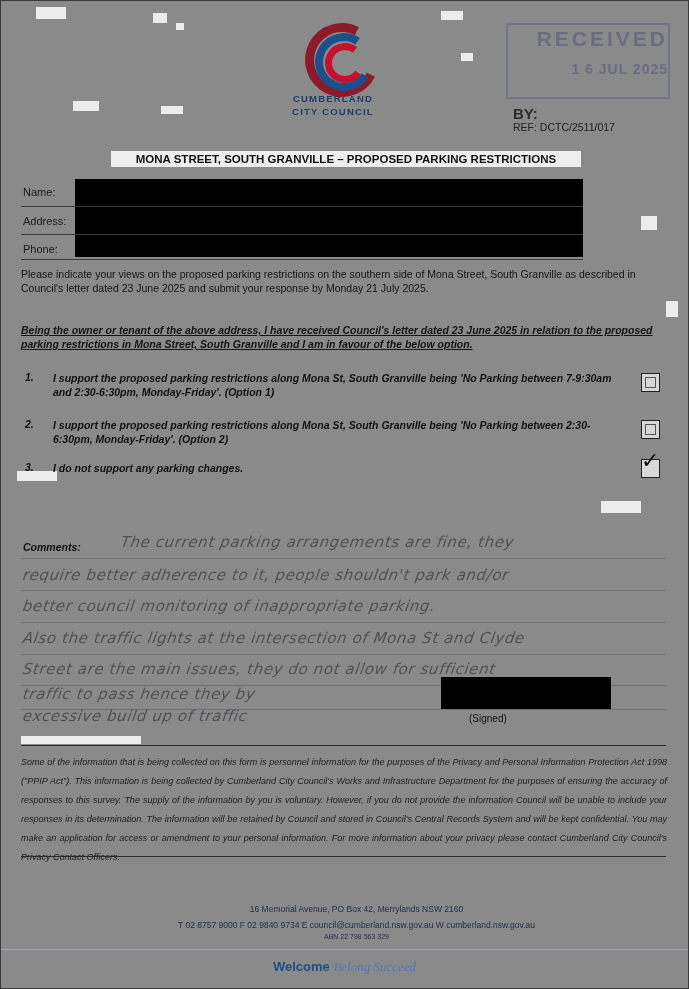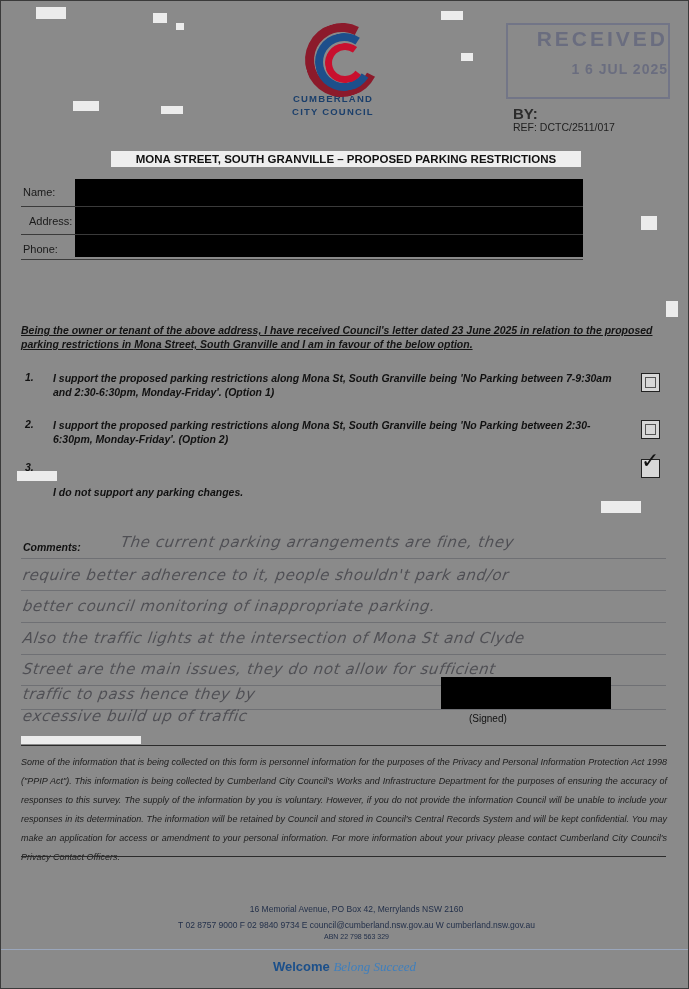--- a/index.html
+++ b/index.html
@@ -140,46 +140,47 @@
   <div class="received-stamp">
     <div class="rw">RECEIVED</div>
     <div class="rd">1 6 JUL  2025</div>
   </div>
   <div class="by-line">BY:</div>
   <div class="ref-line">REF: DCTC/2511/017</div>
 
   <div class="title">MONA STREET, SOUTH GRANVILLE – PROPOSED PARKING RESTRICTIONS</div>
 
   <div class="fieldlabel" style="left:22px;top:185px;">Name:</div>
-  <div class="fieldlabel" style="left:22px;top:214px;margin-left:6px;">Address:</div>
+  <div class="fieldlabel" style="left:22px;top:214px;">Address:</div>
   <div class="fieldlabel" style="left:22px;top:242px;">Phone:</div>
 
   <div class="redact" style="left:74px;top:178px;width:508px;height:78px;"></div>
 
   <div class="rule" style="left:20px;top:205px;width:562px;"></div>
   <div class="rule" style="left:20px;top:233px;width:562px;"></div>
   <div class="rule" style="left:20px;top:258px;width:562px;"></div>
 
+  <div class="para" style="left:20px;top:266px;width:648px;">Please indicate your views on the proposed parking restrictions on the southern side of Mona Street, South Granville as described in Council's letter dated 23 June 2025 and submit your response by Monday 21 July 2025.</div>
 
   <div class="para bold-italic" style="left:20px;top:322px;width:648px;text-decoration:underline;">Being the owner or tenant of the above address, I have received Council's letter dated 23 June 2025 in relation to the proposed parking restrictions in Mona Street, South Granville and I am in favour of the below option.</div>
 
   <div class="optnum" style="left:24px;top:370px;">1.</div>
   <div class="opt" style="left:52px;top:370px;width:560px;">I support the proposed parking restrictions along Mona St, South Granville being 'No Parking between 7-9:30am and 2:30-6:30pm, Monday-Friday'. (Option 1)</div>
   <div class="box" style="left:640px;top:372px;">
       <div class="inner"></div>
     </div>
 
   <div class="optnum" style="left:24px;top:417px;">2.</div>
   <div class="opt" style="left:52px;top:417px;width:560px;">I support the proposed parking restrictions along Mona St, South Granville being 'No Parking between 2:30-6:30pm, Monday-Friday'. (Option 2)</div>
   <div class="box" style="left:640px;top:419px;">
       <div class="inner"></div>
     </div>
 
   <div class="optnum" style="left:24px;top:460px;">3.</div>
-  <div class="opt" style="left:52px;top:460px;width:560px;margin-top:24px;">I do not support any parking changes.</div>
+  <div class="opt" style="left:52px;top:460px;width:560px;">I do not support any parking changes.</div>
   <div class="box" style="left:640px;top:458px;"></div>
   <div class="tick" style="left:640px;top:452px;">✓</div>
 
   <div class="commentslabel">Comments:</div>
 
   <div class="hand" style="left:120px;top:532px;">The current parking arrangements are fine, they</div>
   <div class="hline" style="left:20px;top:557px;width:645px;"></div>
 
   <div class="hand" style="left:22px;top:565px;">require better adherence to it, people shouldn't park and/or</div>
   <div class="hline" style="left:20px;top:589px;width:645px;"></div>

